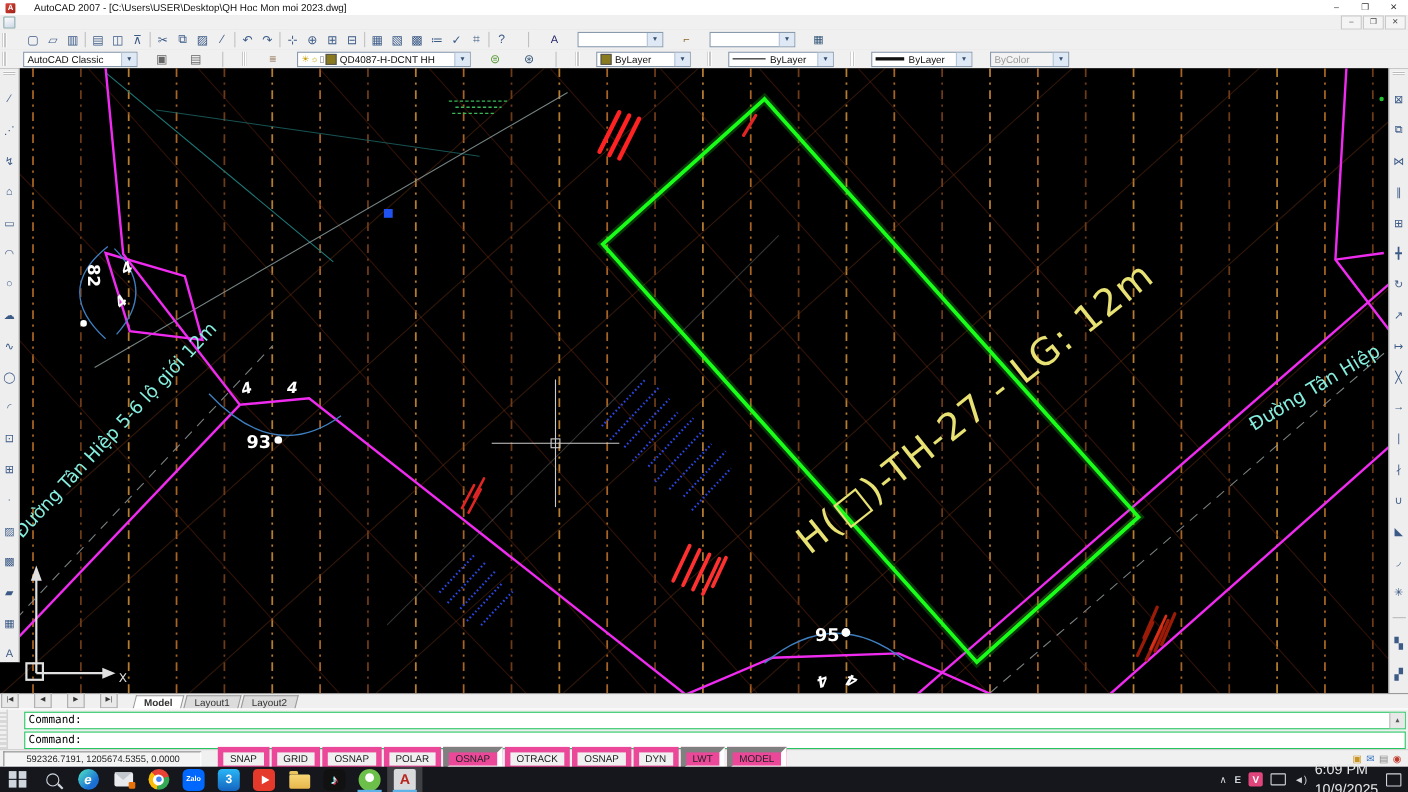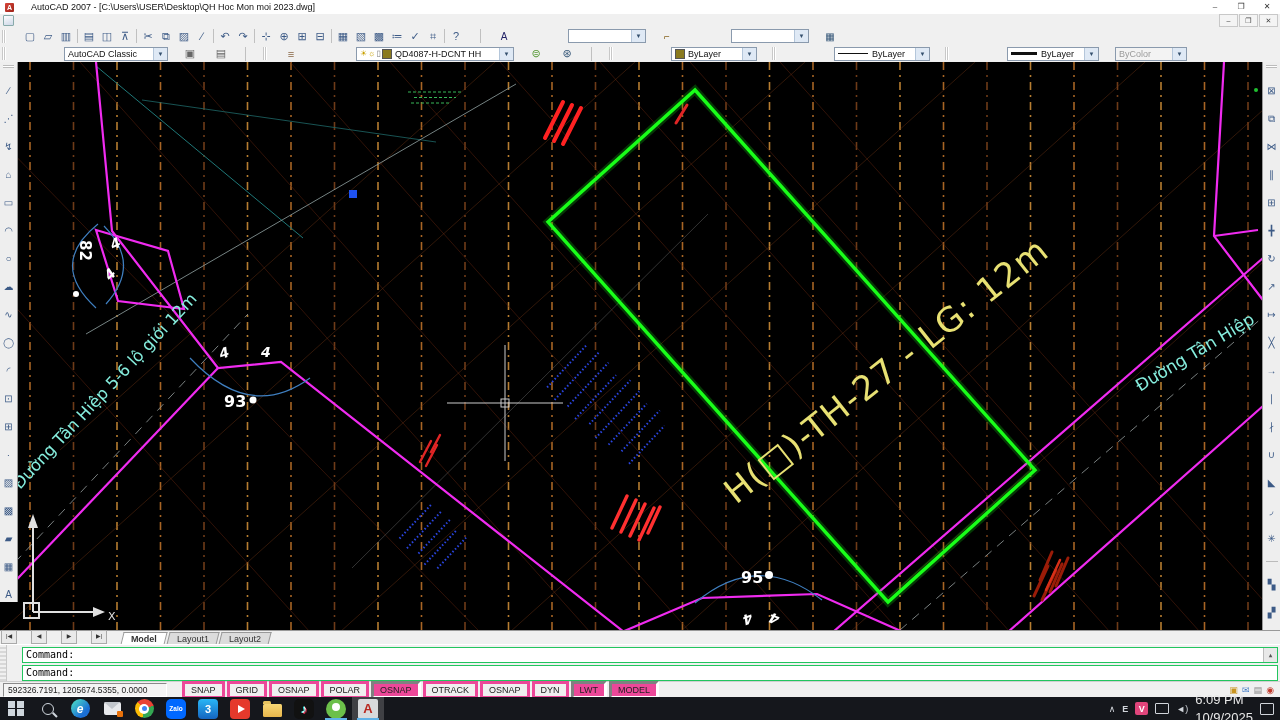--- a/index.html
+++ b/index.html
@@ -20,21 +20,21 @@
   #menubar .dbtn{width:17px;height:11px;font-size:7px;line-height:11px;text-align:center;color:#444;border:1px solid #c8c8c8;background:#f4f4f4;margin-left:1px;}
 
   
   .tbar{background:#f0f0f0;display:flex;align-items:center;}
   #tb1{left:0;top:27px;width:1280px;height:18px;border-bottom:1px solid #e0e0e0;}
   #tb2{left:0;top:45px;width:1280px;height:17px;border-bottom:1px solid #cfcfcf;}
   .grip{width:4px;height:13px;margin:0 2px;background:repeating-linear-gradient(90deg,#c8c8c8 0 1px,#fff 1px 2px);}
   .tbtn{width:18px;height:15px;display:flex;align-items:center;justify-content:center;font-size:11px;color:#3c5a86;}
   .tbtn.sm{width:16px;font-size:10px;}
   .tsep{width:1px;height:14px;background:#c0c0c0;margin:0 2px;}
-  .combo{height:14px;display:flex;align-items:center;background:#fff;border:1px solid #8a9aad;font-size:9px;color:#111;padding-left:3px;box-sizing:border-box;margin-left:43px;}
+  .combo{height:14px;display:flex;align-items:center;background:#fff;border:1px solid #8a9aad;font-size:9px;color:#111;padding-left:3px;box-sizing:border-box;}
   .combo .dd{margin-left:auto;width:13px;align-self:stretch;background:#dfe9f5;border-left:1px solid #b4c6da;display:flex;align-items:center;justify-content:center;font-size:6px;color:#35506e;}
   .combo.dis{color:#9a9a9a;background:#f3f3f3;}
   .swatch{width:8px;height:8px;background:#8a7a1e;border:1px solid #555;margin-right:3px;flex:none;}
   .lwline{width:26px;height:3px;background:#111;margin-right:4px;flex:none;}
   .ltline{width:30px;height:1px;background:#111;margin-right:4px;flex:none;}
   .lstat{font-size:8px;margin-right:1px;}
 
   
   .vpal{width:17px;background:#eeeeee;display:flex;flex-direction:column;align-items:center;}
   #palL{left:0;top:62px;border-right:1px solid #9a9a9a;padding-top:3px;}
@@ -52,22 +52,22 @@
 
   
   #cmdwin{left:0;top:644px;width:1280px;height:37px;background:#f0f0f0;border-top:1px solid #fff;box-sizing:border-box;display:flex;}
   #cmdgrip{width:6px;height:100%;background:repeating-linear-gradient(0deg,#d8d8d8 0 2px,#f0f0f0 2px 4px);border-right:1px solid #c8c8c8;}
   #cmdcols{flex:1;display:flex;flex-direction:column;padding:2px 2px 2px 2px;gap:2px;}
   .cmdrow{background:#fff;border:1px solid #22c55e;font-family:"DejaVu Sans Mono",monospace;font-size:10px;color:#000;line-height:14px;padding-left:3px;position:relative;flex:1;}
   .cscroll{position:absolute;right:0;top:0;bottom:0;width:13px;background:#e8e8e8;border-left:1px solid #bbb;font-size:6px;color:#555;display:flex;flex-direction:column;justify-content:space-between;align-items:center;}
 
   
   #statusbar{left:0;top:681px;width:1280px;height:16px;background:#f0f0f0;display:flex;align-items:center;font-size:9px;color:#222;border-top:1px solid #d0d0d0;}
-  #coords{width:158px;height:12px;line-height:12px;margin-left:3px;padding-left:4px;border:1px solid;border-color:#8a8a8a #fff #fff #8a8a8a;background:#f4f4f4;font-size:8.5px;}
-  .stog{height:12px;line-height:12px;padding:0 6px;margin-left:2px;border:3px solid #ec4899;}
+  #coords{width:158px;height:12px;line-height:12px;margin-left:3px;padding-left:20px;border:1px solid;border-color:#8a8a8a #fff #fff #8a8a8a;background:#f4f4f4;font-size:8.5px;}
+  .stog{height:12px;line-height:12px;padding:0 6px;margin-left:2px;border:5px solid #ec4899;}
   .stog.on{border-color:#808080 #ffffff #ffffff #808080;background:#ec4899;}
   #stray{margin-left:auto;display:flex;align-items:center;gap:4px;margin-right:6px;}
   #stray span{font-size:9px;}
 
   
   #taskbar{left:0;top:697px;width:1280px;height:23px;background:#15171c;display:flex;align-items:center;}
   .tcell{width:32px;height:23px;display:flex;align-items:center;justify-content:center;position:relative;flex:none;}
   .tcell.active{background:rgba(255,255,255,.18);}
   .tcell.run::after{content:'';position:absolute;left:5px;right:5px;bottom:0;height:2px;background:#5fb2e8;}
   .winlogo{display:grid;grid-template-columns:7px 7px;grid-template-rows:7px 7px;gap:1.5px;}

